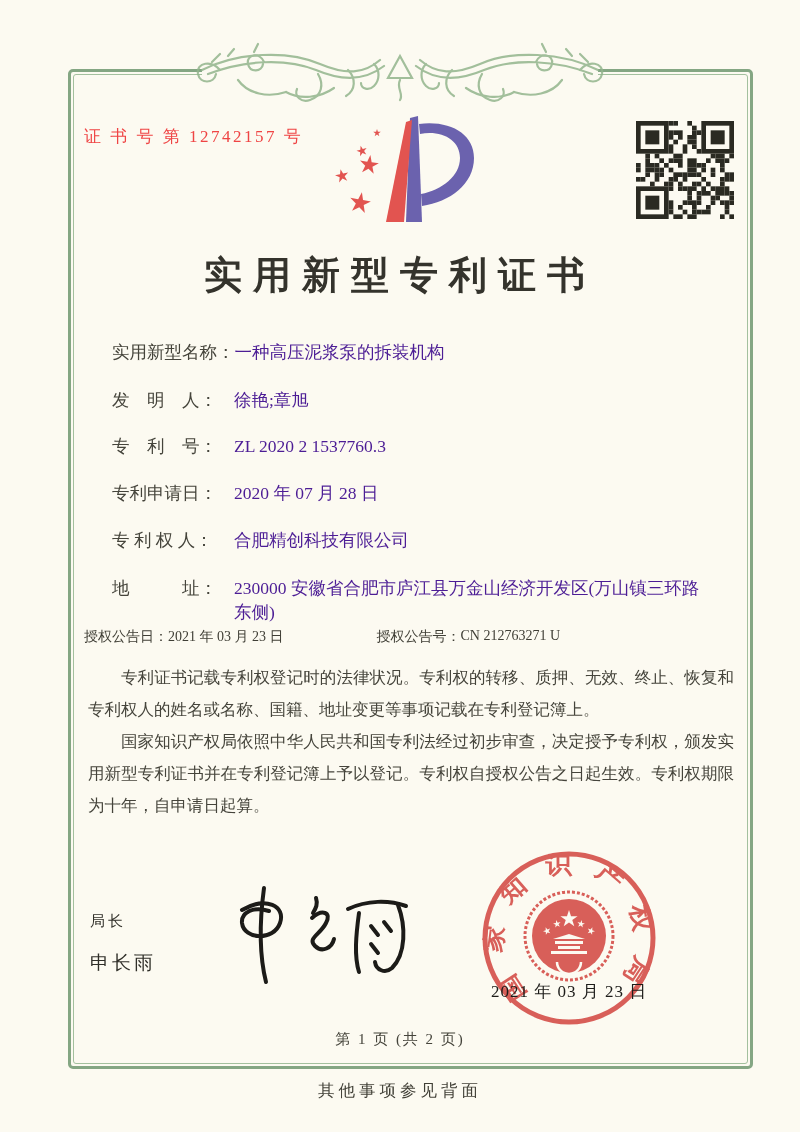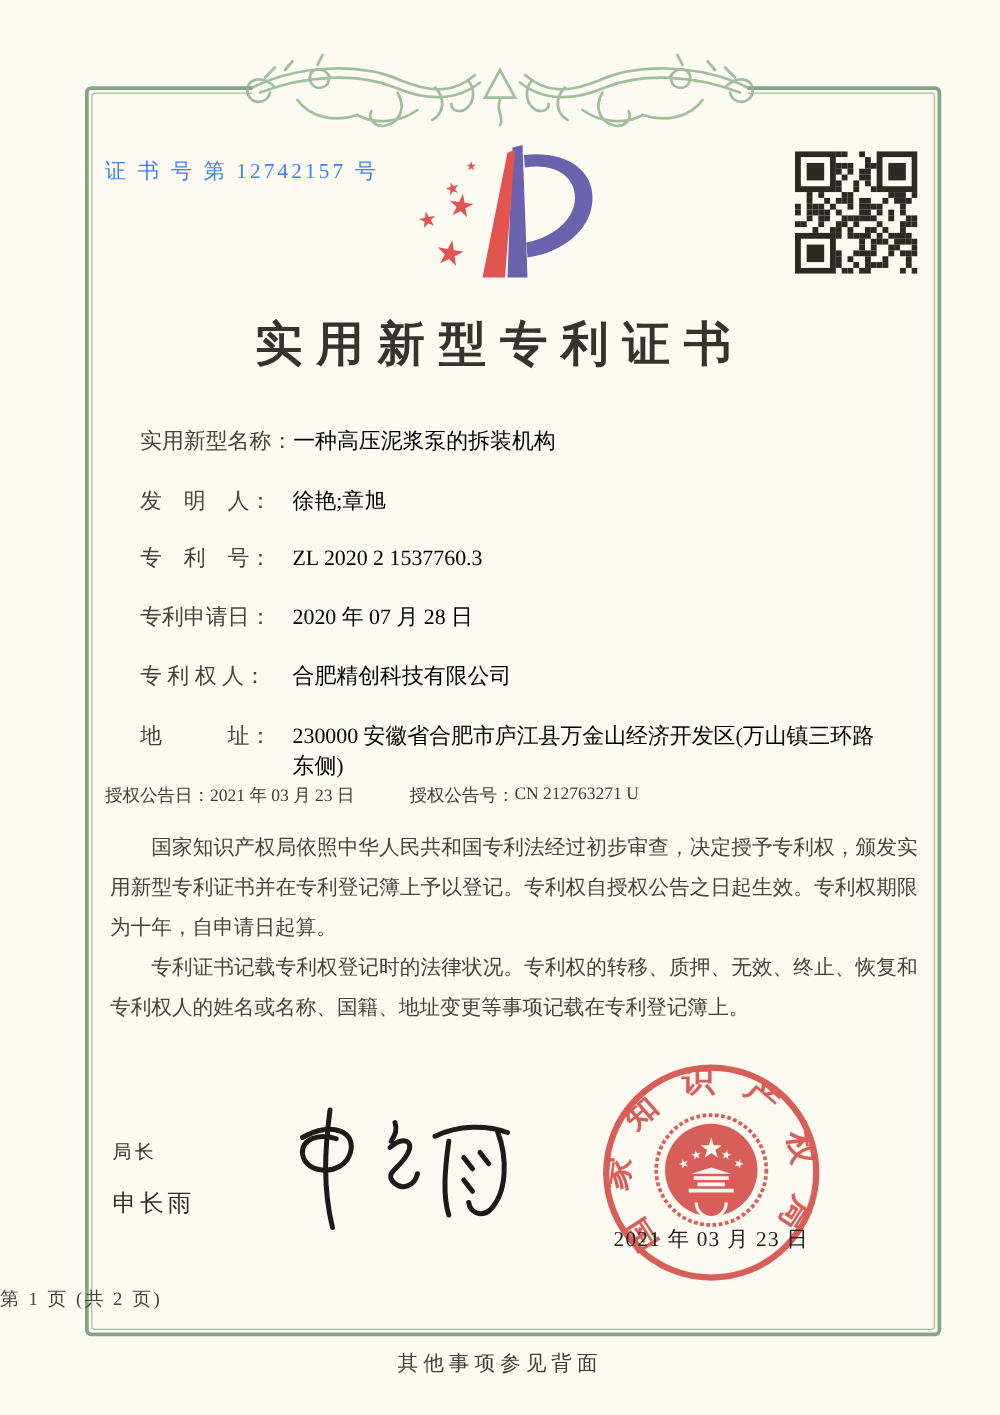--- a/index.html
+++ b/index.html
@@ -14,46 +14,46 @@
   .frame-outer{
     left:68px;top:69px;width:679px;height:994px;
     border:3px solid #84a683;border-radius:5px;z-index:1;
   }
   .frame-inner{
     position:absolute;left:2px;top:2px;right:2px;bottom:2px;
     border:1px solid #a3c09e;border-radius:3px;
   }
   .flourish{left:168px;top:40px;z-index:2;}
   .cert-no{
-    left:84px;top:125px;font-size:17px;letter-spacing:2.5px;color:#3b82f6;z-index:3;
+    left:84px;top:125px;font-size:17px;letter-spacing:2.5px;color:#ef4444;z-index:3;
   }
   .logo{left:322px;top:110px;z-index:3;}
   .qr{left:636px;top:121px;z-index:3;}
   .title{
     left:0;top:240px;width:800px;text-align:center;
     font-size:38px;font-weight:700;letter-spacing:11px;color:#34332c;z-index:3;margin-top:10px;
   }
   .field{left:84px;width:640px;display:flex;z-index:3;font-size:17.5px;line-height:24px;}
   .field .lbl{flex:0 0 122px;white-space:nowrap;color:#45443b;margin-left:28px;}
-  .field .val{flex:1;color:#000000;}
+  .field .val{flex:1;color:#4c1d95;}
   .grant-line{left:84px;top:628px;width:650px;display:flex;z-index:3;font-size:14px;}
   .grant-line .pair{display:flex;white-space:nowrap;}
-  .grant-line .pair.second{margin-left:44px;}
+  .grant-line .pair.second{margin-left:93px;}
   .paras{left:88px;top:662px;width:646px;z-index:3;font-size:16.5px;line-height:32px;
          text-align:justify;color:#45443b;}
   .paras p{margin:0;text-indent:2em;}
   .signer-title{left:90px;top:912px;font-size:15px;letter-spacing:3px;z-index:3;color:#2f2e28;}
   .signer-name{left:90px;top:950px;font-size:19px;letter-spacing:3px;z-index:3;color:#2f2e28;}
   .signature{left:212px;top:878px;z-index:4;}
   .seal{left:474px;top:846px;z-index:3;opacity:0.93;}
   .seal-date{
     left:479px;top:980px;width:180px;text-align:center;z-index:4;
     font-size:17px;color:#1d1c19;letter-spacing:1px;white-space:nowrap;
   }
-  .footer-page{left:0;top:1030px;width:800px;font-size:15px;
+  .footer-page{left:0;top:1030px;width:800px;text-align:center;font-size:15px;
                letter-spacing:2px;z-index:3;color:#45443b;}
   .footer-note{left:0;top:1080px;width:800px;text-align:center;font-size:16.5px;
                letter-spacing:4px;z-index:3;color:#403f36;}
 </style>
 </head>
 <body>
 
 <div class="abs frame-outer">
   <div class="frame-inner"></div>
 </div>
@@ -288,22 +288,22 @@
     <span>授权公告日：</span>
     <span>2021 年 03 月 23 日</span>
   </span>
   <span class="pair second">
     <span>授权公告号：</span>
     <span>CN 212763271 U</span>
   </span>
 </div>
 
 <div class="abs paras">
+  <p>专利证书记载专利权登记时的法律状况。专利权的转移、质押、无效、终止、恢复和专利权人的姓名或名称、国籍、地址变更等事项记载在专利登记簿上。</p>
   <p>国家知识产权局依照中华人民共和国专利法经过初步审查，决定授予专利权，颁发实用新型专利证书并在专利登记簿上予以登记。专利权自授权公告之日起生效。专利权期限为十年，自申请日起算。</p>
-  <p>专利证书记载专利权登记时的法律状况。专利权的转移、质押、无效、终止、恢复和专利权人的姓名或名称、国籍、地址变更等事项记载在专利登记簿上。</p>
 </div>
 
 <div class="abs signer-title">局长</div>
 <div class="abs signer-name">申长雨</div>
 
 <svg class="abs signature" width="210" height="115" viewBox="0 0 210 115">
   <g stroke="#1c1b18" stroke-width="4" fill="none" stroke-linecap="round" stroke-linejoin="round">
     <path d="M52,10 C48,40 46,72 54,104"></path>
     <path d="M30,32 C54,18 74,28 68,45 C62,63 32,62 30,45 C29,34 42,28 57,33"></path>
     <path d="M104,20 C106,26 104,30 101,35"></path>

